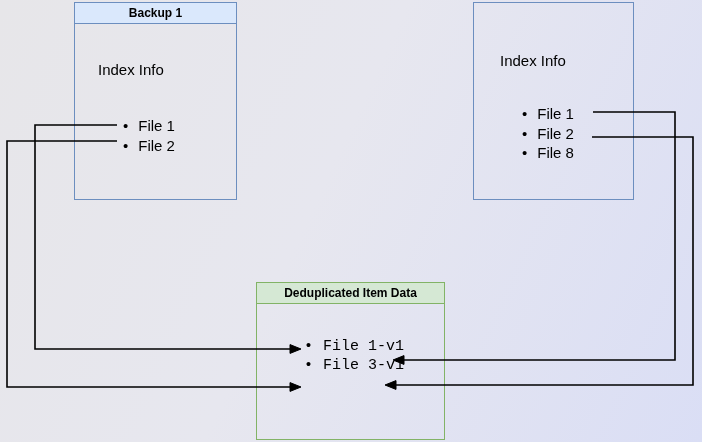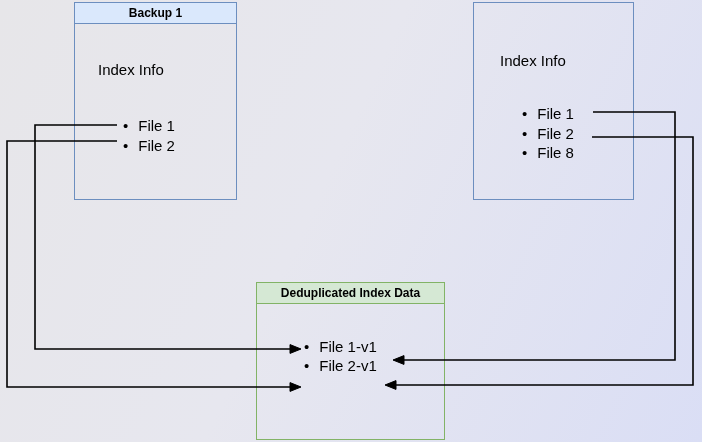--- a/index.html
+++ b/index.html
@@ -57,21 +57,21 @@
   #dedup   { left: 256px; top: 282px; width: 189px; height: 158px; }
 
   #backup1 .subtitle { left: 23px; top: 58px; }
   #backup2 .subtitle { left: 26px; top: 49px; }
 
   #backup1 ul.filelist { left: 48px; top: 113px; }
   #backup1 ul.filelist li { line-height: 20px; }
   #backup2 ul.filelist { left: 48px; top: 101px; }
   #backup2 ul.filelist li { line-height: 19.5px; }
   #dedup ul.filelist { left: 47px; top: 55px; }
-  #dedup ul.filelist li { line-height: 18.5px; }
+  #dedup ul.filelist li { line-height: 18.5px; font-family: Liberation Mono, monospace; }
 
   #connectors {
     position: absolute;
     left: 0; top: 0;
     width: 702px;
     height: 442px;
     pointer-events: none;
   }
   #connectors path {
     fill: none;
@@ -101,24 +101,24 @@
   <div id="backup2" class="box blue">
     <div class="subtitle">Index Info</div>
     <ul class="filelist">
       <li>File 1</li>
       <li>File 2</li>
       <li>File 8</li>
     </ul>
   </div>
 
   <div id="dedup" class="box green">
-    <div class="box-header">Deduplicated Index Data</div>
+    <div class="box-header">Deduplicated Item Data</div>
     <ul class="filelist">
       <li>File 1-v1</li>
-      <li>File 2-v1</li>
+      <li>File 3-v1</li>
     </ul>
   </div>
 
   <svg id="connectors" viewBox="0 0 702 442" xmlns="http://www.w3.org/2000/svg">
 
     <g>
       <path d="M117,125 H35 V349 H290"></path>
       <polygon points="301,349 290,344.6 290,353.4"></polygon>
     </g>
 

